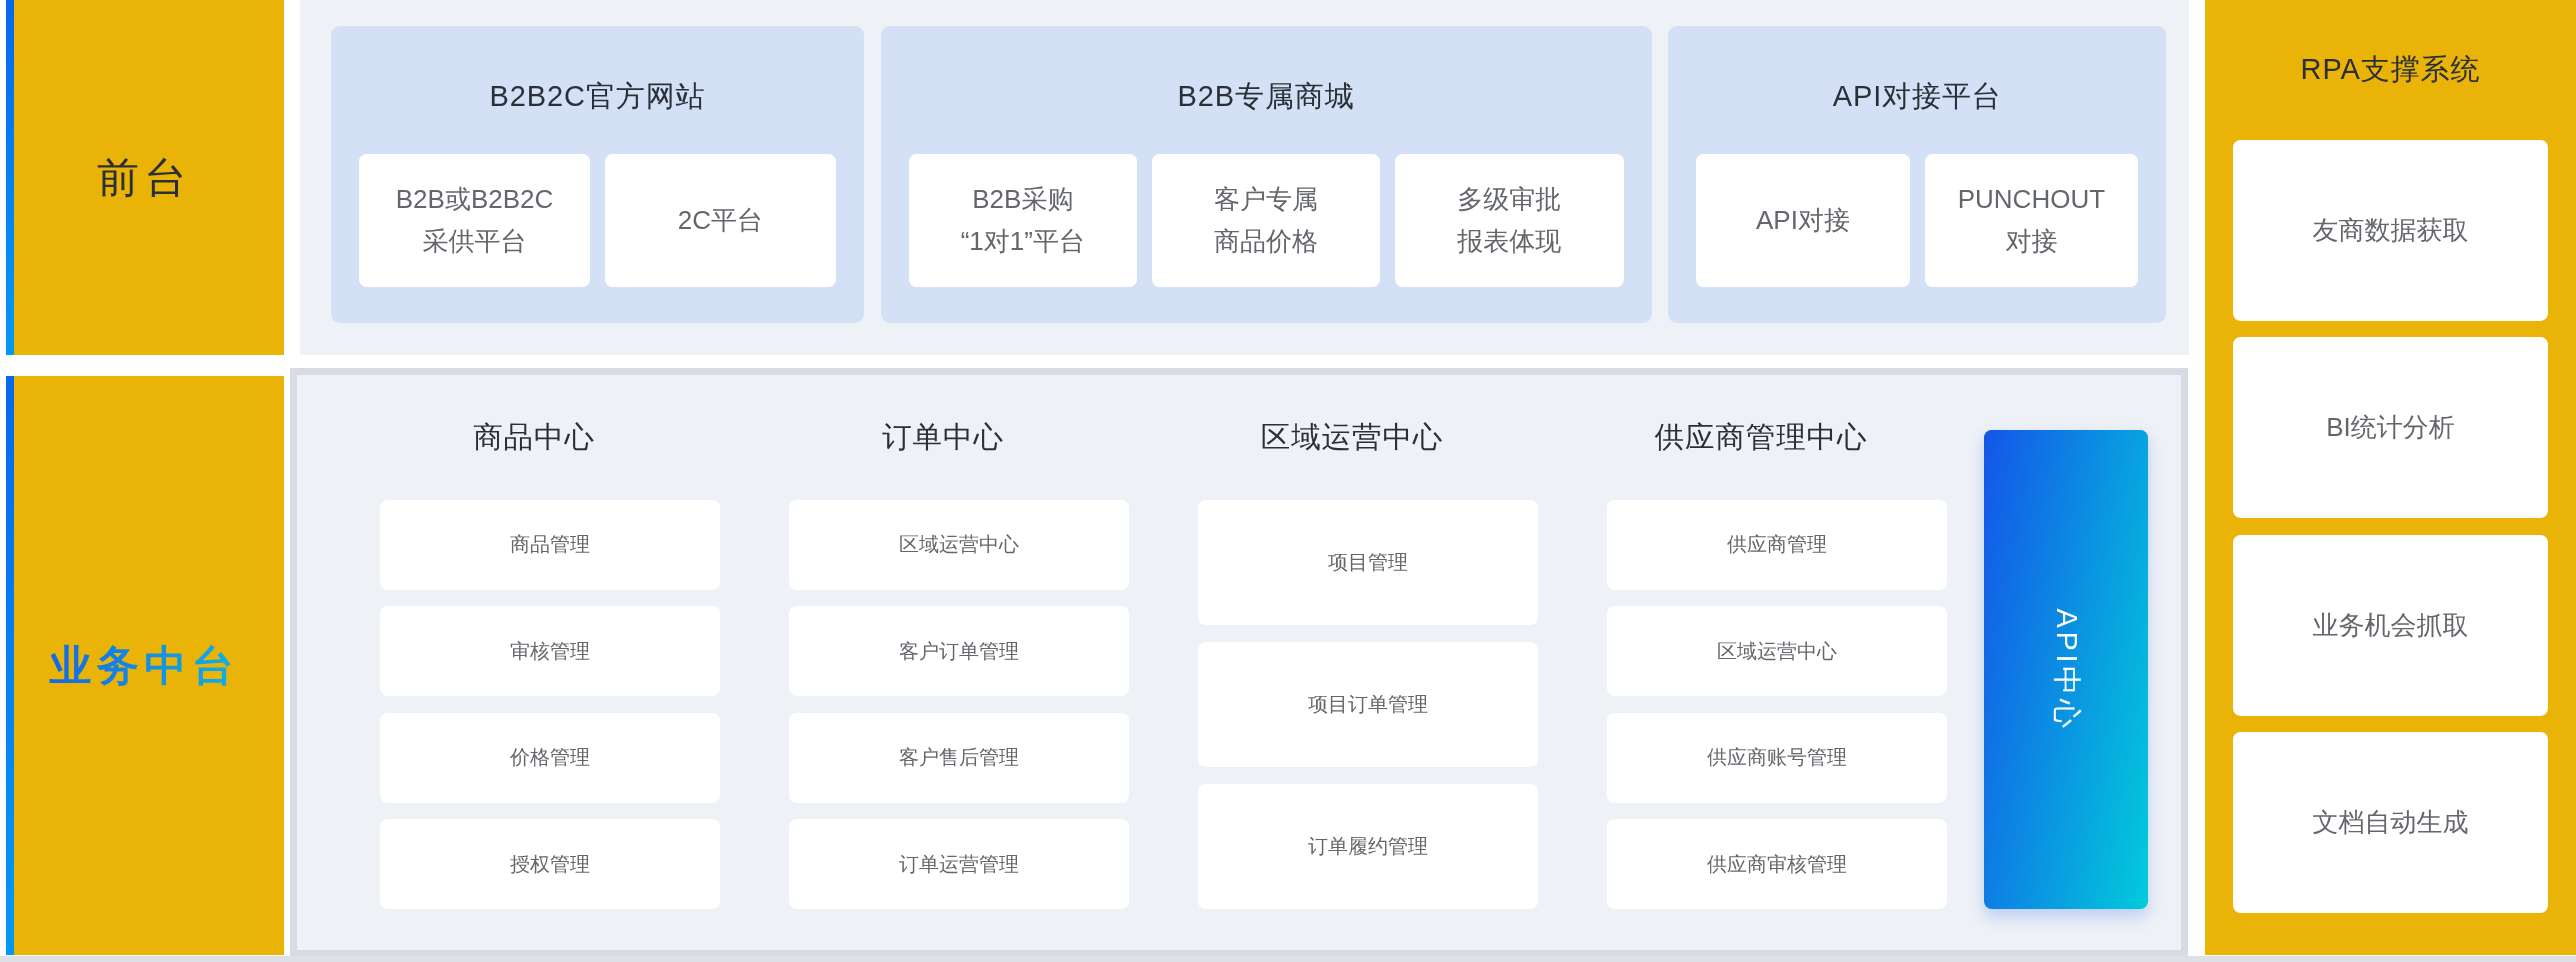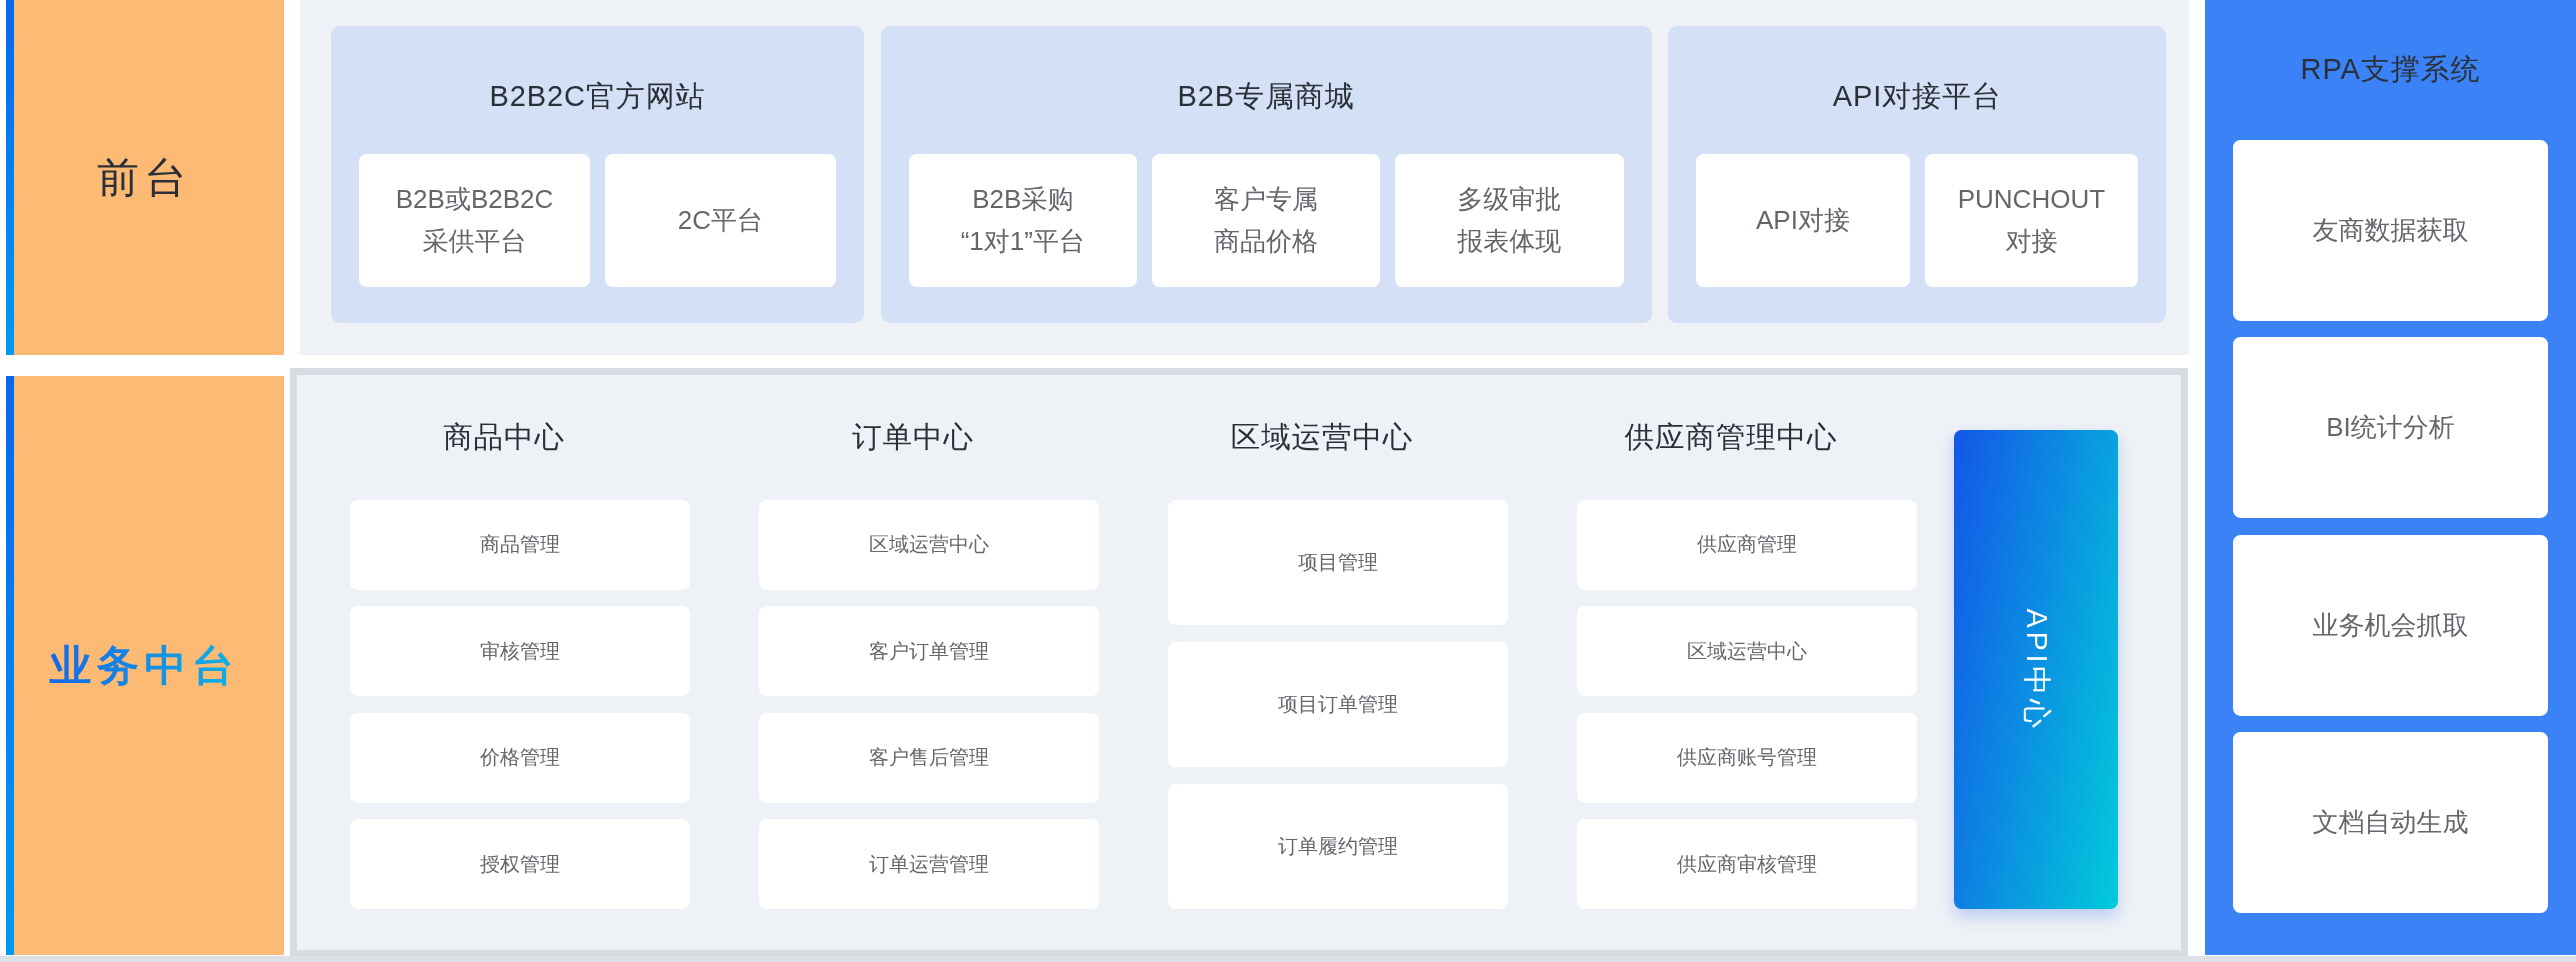--- a/index.html
+++ b/index.html
@@ -1,19 +1,19 @@
 <!DOCTYPE html>
 <html style="font-size:14.8px"><head>
 <meta charset="utf-8">
 <style>
   html,body{margin:0;padding:0;background:#ffffff;font-family:"Liberation Sans","DejaVu Sans",sans-serif;}
   .stage{position:relative;width:2576px;height:963px;background:#ffffff;overflow:hidden;}
 
   
-  .side-block{position:absolute;left:5.5px;width:278px;background:#fdba74;}
+  .side-block{position:absolute;left:5.5px;width:278px;background:#eab308;}
   .front-side{top:0;height:355px;}
   .mid-side{top:376px;height:579px;}
   .accent{position:absolute;left:0;top:0;bottom:0;width:8.3px;background:linear-gradient(180deg,#0767f0,#0199f2);}
   .side-label{position:absolute;inset:0;display:flex;align-items:center;justify-content:center;
     font-size:42px;color:#2b3038;letter-spacing:5.5px;}
   .side-label.grad{background:linear-gradient(90deg,#1557e6,#0fc3e6);
     -webkit-background-clip:text;background-clip:text;color:transparent;font-weight:700;border-radius:17px;}
 
   
   .front-panel{position:absolute;left:300px;top:0;width:1889px;height:355px;background:#eef1f6;
@@ -23,35 +23,35 @@
   .g1{width:533px}.g2{width:771px}.g3{width:498px}
   .group-title{height:114px;display:flex;align-items:center;justify-content:center;
     font-size:29px;color:#2b3038;letter-spacing:0.9px;}
   .group-cards{flex:1;margin-bottom:22px;display:flex;gap:14.8px;}
   .fcard{flex:1;background:#ffffff;border-radius:7.4px;display:flex;align-items:center;justify-content:center;
     text-align:center;font-size:26px;line-height:1.6;color:#63666b;white-space:pre-line;}
 
   
   .mid-container{position:absolute;left:290px;top:368px;width:1898px;height:589px;background:#eef1f6;
     border:7.4px solid #d8dce2;box-sizing:border-box;}
-  .mid-inner{display:flex;height:100%;padding:0 0 41px 21px;box-sizing:border-box;gap:37px;text-align:right;}
+  .mid-inner{display:flex;height:100%;padding:0 0 41px 51px;box-sizing:border-box;gap:37px;text-align:right;}
   .mid-col{width:372px;display:flex;flex-direction:column;flex:0 0 auto;}
   .mid-title{height:125px;display:flex;align-items:center;justify-content:center;
     font-size:29.5px;color:#2b3038;letter-spacing:0.9px;}
   .mid-cards{flex:1;display:flex;flex-direction:column;gap:16.6px;}
   .mcard{flex:1;background:#ffffff;border-radius:7.4px;display:flex;align-items:center;justify-content:center;
     font-size:20px;color:#63666b;margin-left:32px;}
   .api-bar{width:164px;margin-top:55px;border-radius:7.4px;flex:0 0 auto;
     background:linear-gradient(100deg,#1456e8,#02cbdb);
     display:flex;align-items:center;justify-content:center;
     box-shadow:0 7.4px 14.8px rgba(20,86,232,.22);}
   .api-bar span{transform:rotate(90deg);white-space:nowrap;font-size:29px;color:#ffffff;letter-spacing:3.7px;}
 
   
-  .rpa-col{position:absolute;left:2205px;top:0;width:371px;height:955px;background:#3b82f6;
+  .rpa-col{position:absolute;left:2205px;top:0;width:371px;height:955px;background:#eab308;
     display:flex;flex-direction:column;padding:0 28px 42px;box-sizing:border-box;}
   .rpa-title{height:140px;display:flex;align-items:center;justify-content:center;
     font-size:29px;color:#2b3038;letter-spacing:0.9px;flex:0 0 auto;}
   .rpa-cards{flex:1;display:flex;flex-direction:column;gap:16.6px;}
   .rcard{flex:1;background:#ffffff;border-radius:7.4px;display:flex;align-items:center;justify-content:center;
     font-size:26px;color:#63666b;}
 
   .bottom-strip{position:absolute;left:0;top:956px;width:100%;height:6.5px;background:#dde1e6;}
 </style>
 </head>

